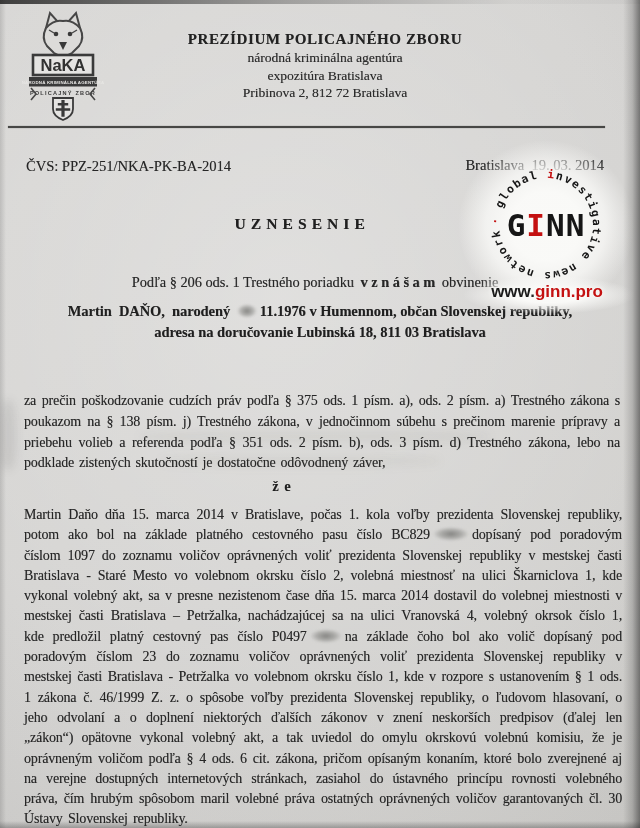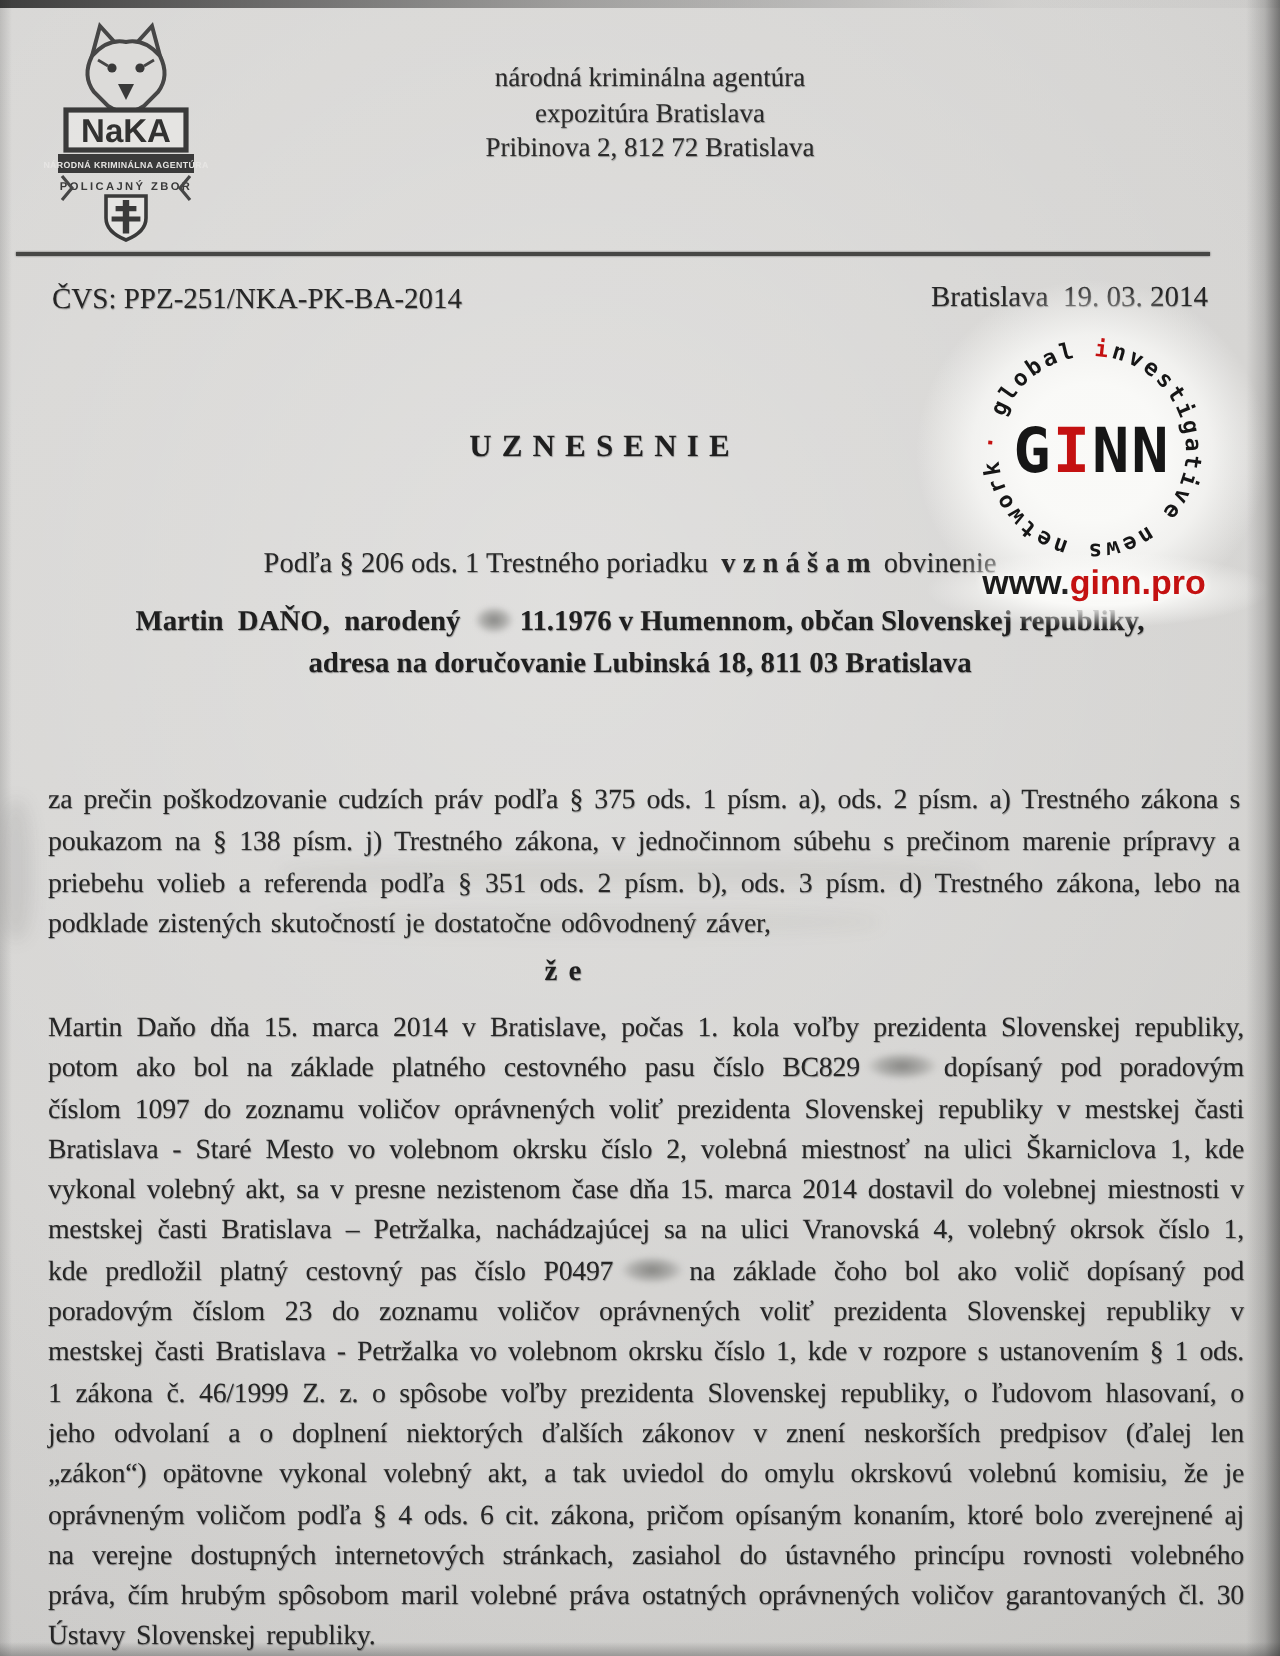--- a/index.html
+++ b/index.html
@@ -6,21 +6,21 @@
   .canvas{
     position:relative;width:640px;height:828px;overflow:hidden;
     background:
       radial-gradient(ellipse 130% 110% at 44% 36%, rgba(255,255,255,0.28) 0%, rgba(255,255,255,0.06) 45%, rgba(0,0,0,0.10) 100%),
       linear-gradient(135deg,#d7d6d4 0%, #d3d2d0 55%, #cfcecb 100%);
     font-family:"Liberation Serif","DejaVu Serif",serif;
     color:#262626;
   }
   .doc-text{ text-shadow:0.3px 0.3px 0.5px rgba(50,50,50,0.45); }
   .b{font-weight:bold;}
-  .pre{white-space:pre-wrap;}
+  .pre{white-space:pre-wrap;margin-top:16px;}
 
   .edge-top{position:absolute;top:0;left:0;right:0;height:4px;
     background:linear-gradient(to right, rgba(10,10,10,0.75), rgba(10,10,10,0.28) 45%, rgba(10,10,10,0.03) 80%);}
   .edge-right{position:absolute;top:0;right:0;bottom:0;width:17px;
     background:linear-gradient(to right, rgba(25,25,25,0) 0%, rgba(25,25,25,0.18) 55%, rgba(20,20,20,0.5) 100%);}
   .edge-bottom{position:absolute;left:0;right:0;bottom:0;height:7px;
     background:linear-gradient(to top, rgba(15,15,15,0.28), rgba(15,15,15,0));}
   .edge-left{position:absolute;top:0;left:0;bottom:0;width:6px;
     background:linear-gradient(to right, rgba(20,20,20,0.14), rgba(20,20,20,0));}
 
@@ -100,20 +100,21 @@
       <text x="41" y="85" text-anchor="middle" font-family="Liberation Sans, sans-serif" font-size="5.6" font-weight="bold" fill="#2d2d2d" letter-spacing="1.2">POLICAJNÝ ZBOR</text>
       <path d="M9 78 L14 84 L9 90 M73 78 L68 84 L73 90" stroke="#3a3a3a" stroke-width="1.6" fill="none"></path>
       <g>
         <path d="M31 88 L51 88 L51 99 Q51 106 41 110 Q31 106 31 99 Z" fill="#e6e5e3" stroke="#2d2d2d" stroke-width="1.8"></path>
         <path d="M39.4 90 h3.2 v3 h3.6 v2.6 h-3.6 v2.6 h5.6 v2.6 h-5.6 v6 h-3.2 v-6 h-5.6 v-2.6 h5.6 v-2.6 h-3.6 v-2.6 h3.6 z" fill="#2d2d2d"></path>
       </g>
     </g>
   </svg>
 
   <div class="header-block doc-text">
+    <div class="header-line2">PREZÍDIUM POLICAJNÉHO ZBORU</div>
     <div class="header-sub">národná kriminálna agentúra</div>
     <div class="header-sub">expozitúra Bratislava</div>
     <div class="header-sub">Pribinova 2, 812 72 Bratislava</div>
   </div>
 
   <div class="rule"></div>
 
   <div class="case-number doc-text pre">ČVS: PPZ-251/NKA-PK-BA-2014</div>
   <div class="place-date doc-text pre">Bratislava  19. 03. 2014</div>
 

